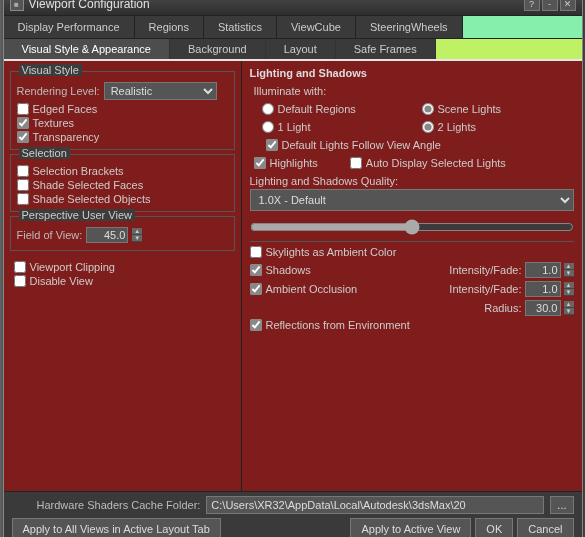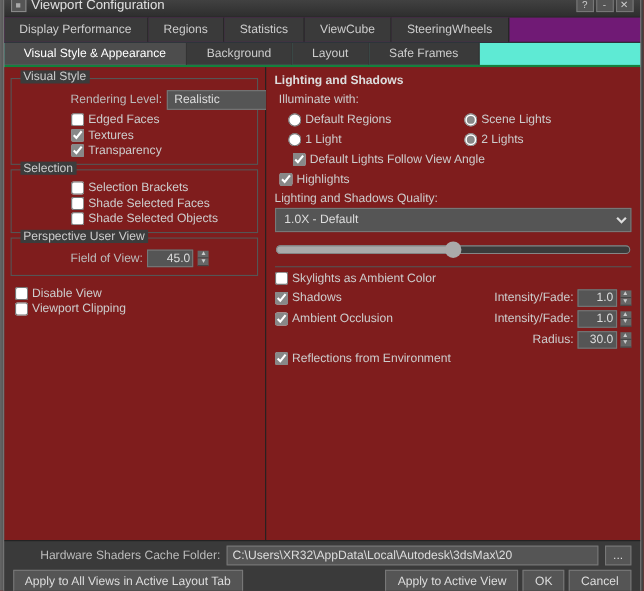--- a/index.html
+++ b/index.html
@@ -48,37 +48,37 @@
       width: 16px; height: 14px;
       background: #555;
       border: 1px solid #777;
       color: #ccc; font-size: 9px;
       display: flex; align-items: center; justify-content: center;
       cursor: pointer;
     }
     
     .tabs-row {
       display: flex;
-      background: #701a75;
+      background: #86efac;
       border-bottom: 1px solid #222;
     }
     .tab {
       padding: 5px 14px;
       color: #ccc;
       font-size: 11px;
       cursor: pointer;
       border-right: 1px solid #222;
       background: #3a3a3a;
       white-space: nowrap;
     }
     
     .tabs-row2 {
       display: flex;
-      background: #5eead4;
-      border-bottom: 2px solid #15803d;
+      background: #bef264;
+      border-bottom: 2px solid #e5e5e5;
       align-items: center;
     }
     .tab2 {
       padding: 4px 18px;
       color: #ccc;
       font-size: 11px;
       cursor: pointer;
       border-right: 1px solid #333;
       background: #3a3a3a;
     }
@@ -107,21 +107,21 @@
     }
     .section-label {
       position: absolute;
       top: -8px;
       left: 8px;
       background: #3c3c3c;
       padding: 0 3px;
       color: #ccc;
       font-size: 11px;
     }
-    .section-content { margin-top: 6px; margin-left: 48px; }
+    .section-content { margin-top: 6px; }
     .field-row {
       display: flex;
       align-items: center;
       margin: 3px 0;
       gap: 4px;
     }
     .field-label { color: #bbb; font-size: 11px; white-space: nowrap; }
     .checkbox-item {
       display: flex;
       align-items: center;
@@ -375,25 +375,25 @@
               <button class="sp-btn">▲</button>
               <button class="sp-btn">▼</button>
             </div>
           </div>
         </div>
       </div>
 
       <div style="padding: 4px 10px;">
         <div class="checkbox-item">
           <input type="checkbox" style="">
-          <label>Disable View</label>
+          <label>Viewport Clipping</label>
         </div>
         <div class="checkbox-item">
           <input type="checkbox" style="">
-          <label>Viewport Clipping</label>
+          <label>Disable View</label>
         </div>
       </div>
 
     </div>
 
     <div class="right-panel">
       <div class="section-title">Lighting and Shadows</div>
 
       <div style="margin-left: 4px; margin-bottom: 4px;">
         <div class="field-label" style="color:#ccc; margin-bottom:4px;">Illuminate with:</div>
@@ -421,20 +421,24 @@
         <input type="checkbox" checked="" style="">
         <label>Default Lights Follow View Angle</label>
       </div>
 
       <div class="inline-row" style="margin-bottom:4px; margin-left:4px;">
         <div class="checkbox-item">
           <input type="checkbox" checked="" style="">
           <label>Highlights</label>
         </div>
         <div style="width:20px;"></div>
+        <div class="checkbox-item">
+          <input type="checkbox" style="">
+          <label>Auto Display Selected Lights</label>
+        </div>
       </div>
 
       <div class="quality-label">Lighting and Shadows Quality:</div>
       <select class="quality-dropdown">
         <option>1.0X - Default</option>
       </select>
 
       <div class="slider-container">
         <input type="range" min="0" max="100" value="50" style="width: 100%;">
       </div>

